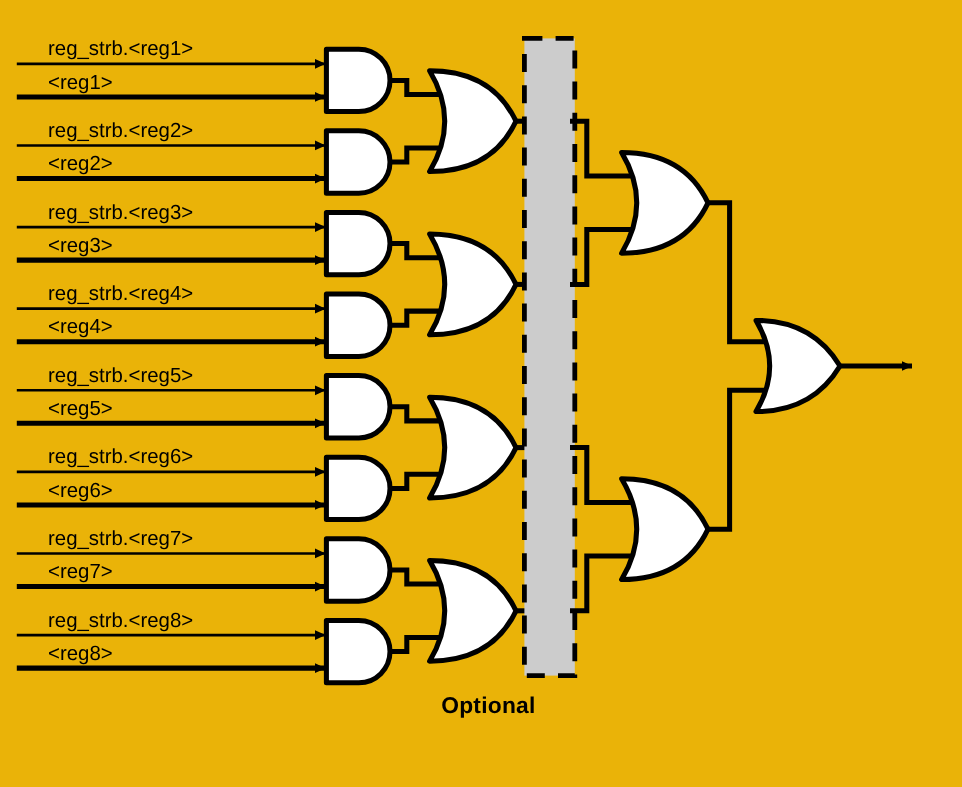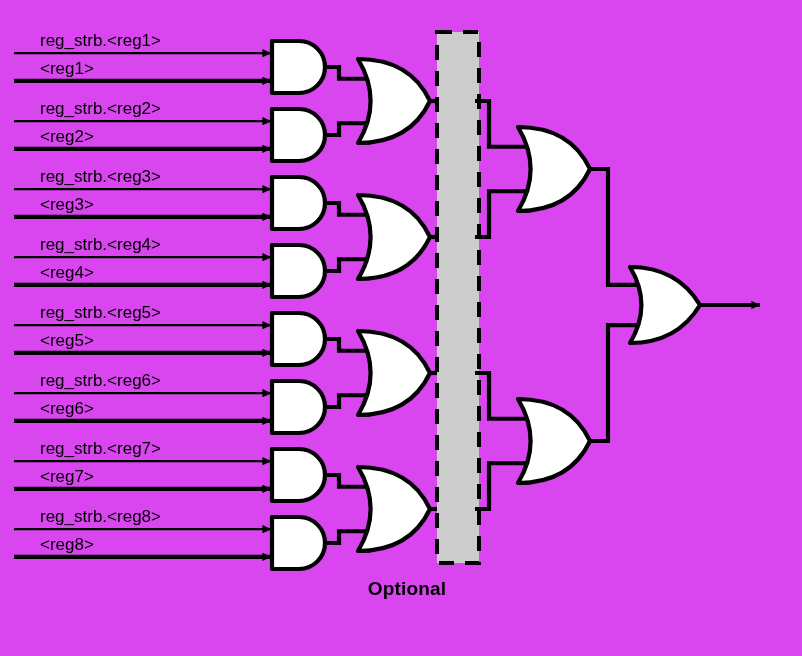--- a/index.html
+++ b/index.html
@@ -1,17 +1,17 @@
 <!DOCTYPE html>
 <html><head>
 <meta charset="utf-8">
 <style>
   html,body{margin:0;padding:0;background:#ffffff;}
   body{width:802px;height:656px;font-family:"Liberation Sans",sans-serif;}
-  #stage{position:relative;width:802px;height:656px;overflow:hidden;background:#d946ef;}
+  #stage{position:relative;width:802px;height:656px;overflow:hidden;background:#eab308;}
   #diagram{position:absolute;left:0;top:0;}
   .cap{
     position:absolute;left:0;right:0;text-align:center;
     font-family:"Liberation Sans",sans-serif;font-weight:bold;
     color:#000;font-size:19px;letter-spacing:0.2px;margin-left:12px;
   }
   #cap1{top:578px;}
   #cap2{top:602px;}
 </style>
 </head>

